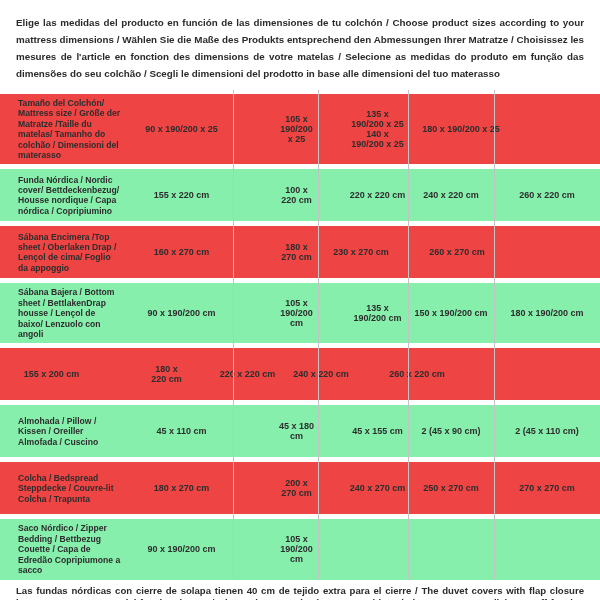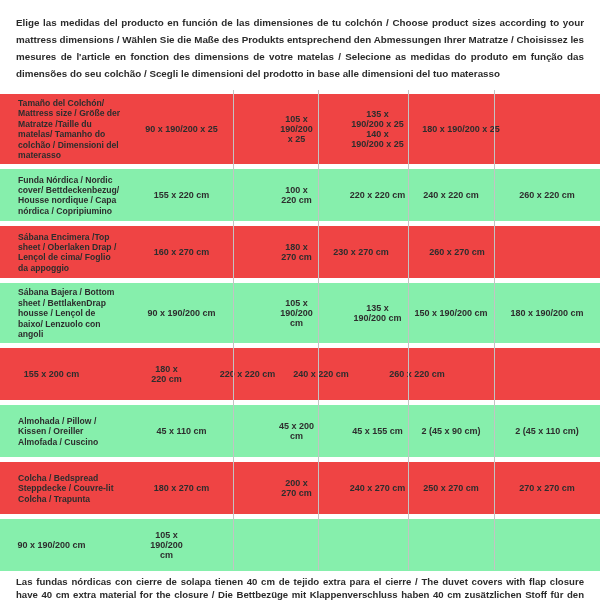--- a/index.html
+++ b/index.html
@@ -125,34 +125,35 @@
       <div class="row alt">
         <div class="cell value c1">155 x 200 cm</div>
         <div class="cell value c2">180 x 220 cm</div>
         <div class="cell value c3">220 x 220 cm</div>
         <div class="cell value c4">240 x 220 cm</div>
         <div class="cell value c5">260 x 220 cm</div>
       </div>
       <div class="row">
         <div class="cell label">Almohada / Pillow / Kissen / Oreiller Almofada / Cuscino</div>
         <div class="cell value c1">45 x 110 cm</div>
-        <div class="cell value c2">45 x 200 cm</div>
+        <div class="cell value c2">45 x 180 cm</div>
         <div class="cell value c3">45 x 155 cm</div>
         <div class="cell value c4">2 (45 x 90 cm)</div>
         <div class="cell value c5">2 (45 x 110 cm)</div>
       </div>
       <div class="row alt">
         <div class="cell label">Colcha / Bedspread Steppdecke / Couvre-lit Colcha / Trapunta</div>
         <div class="cell value c1">180 x 270 cm</div>
         <div class="cell value c2">200 x 270 cm</div>
         <div class="cell value c3">240 x 270 cm</div>
         <div class="cell value c4">250 x 270 cm</div>
         <div class="cell value c5">270 x 270 cm</div>
       </div>
       <div class="row">
+        <div class="cell label">Saco Nórdico / Zipper Bedding / Bettbezug Couette / Capa de Edredão Copripiumone a sacco</div>
         <div class="cell value c1">90 x 190/200 cm</div>
         <div class="cell value c2">105 x 190/200 cm</div>
         <div class="cell value c3"></div>
         <div class="cell value c4"></div>
         <div class="cell value c5"></div>
       </div>
       <div class="divider d1"></div>
     <div class="divider d2"></div>
     <div class="divider d3"></div>
     <div class="divider d4"></div>

